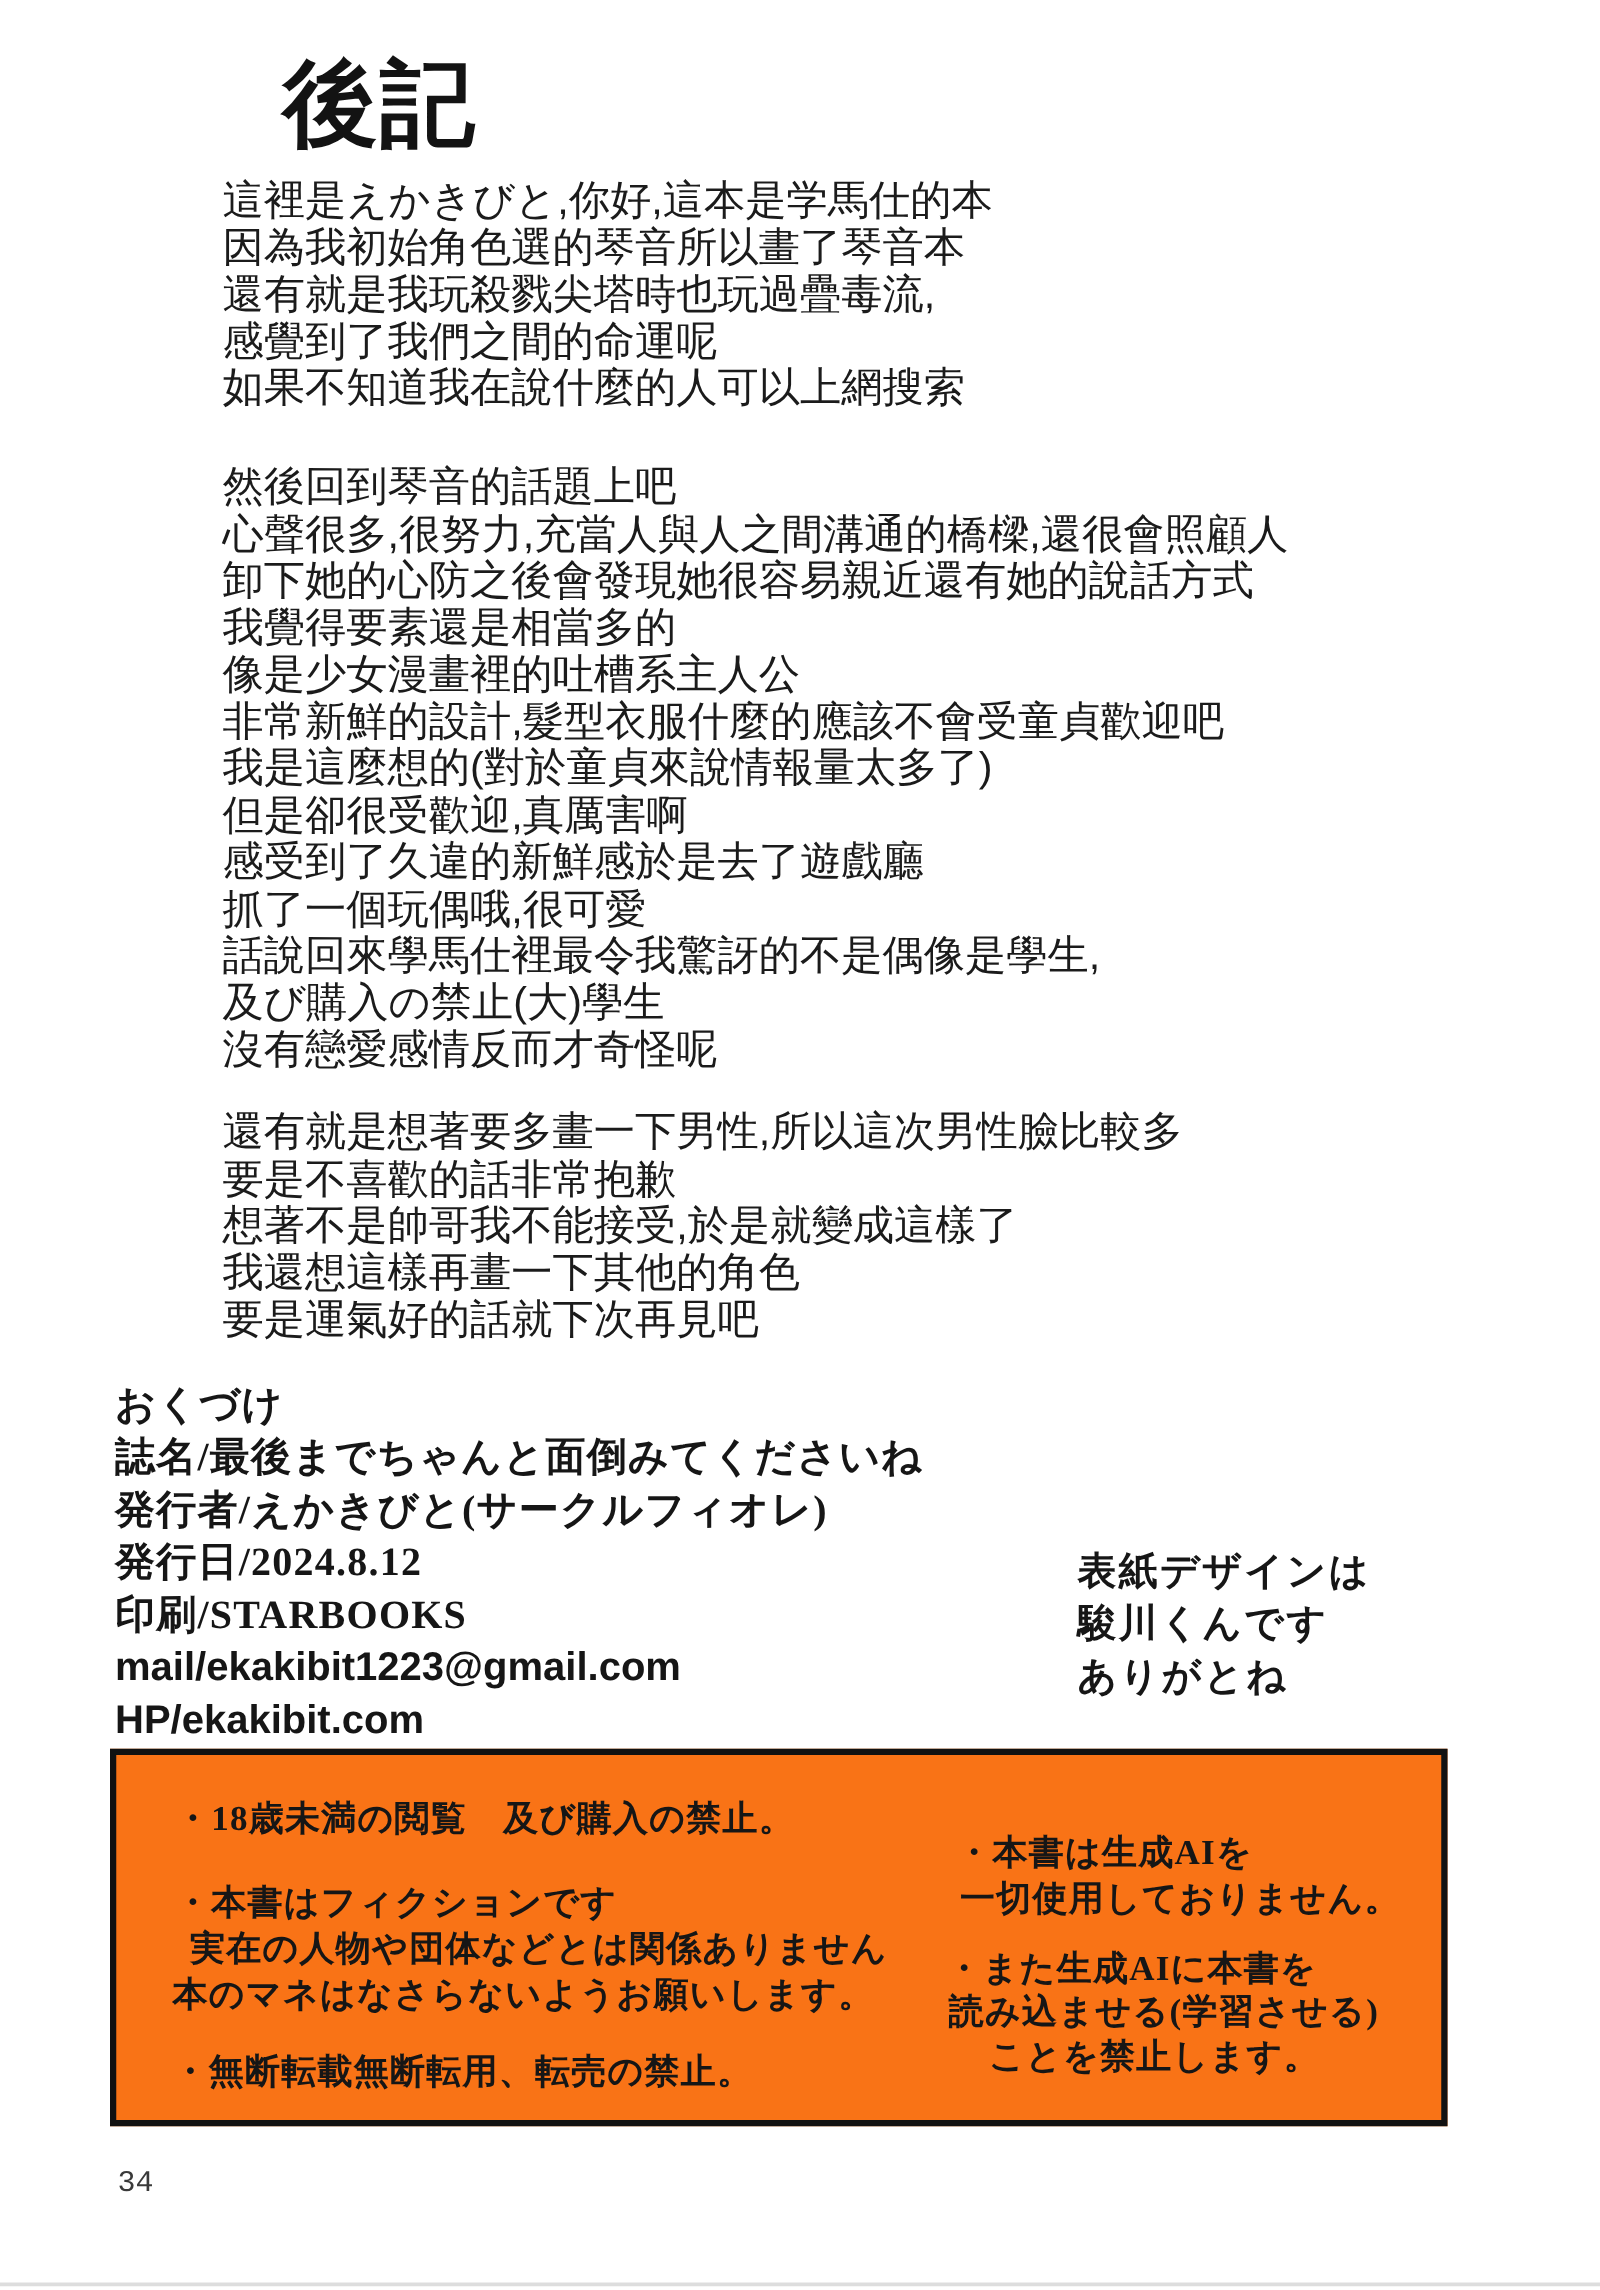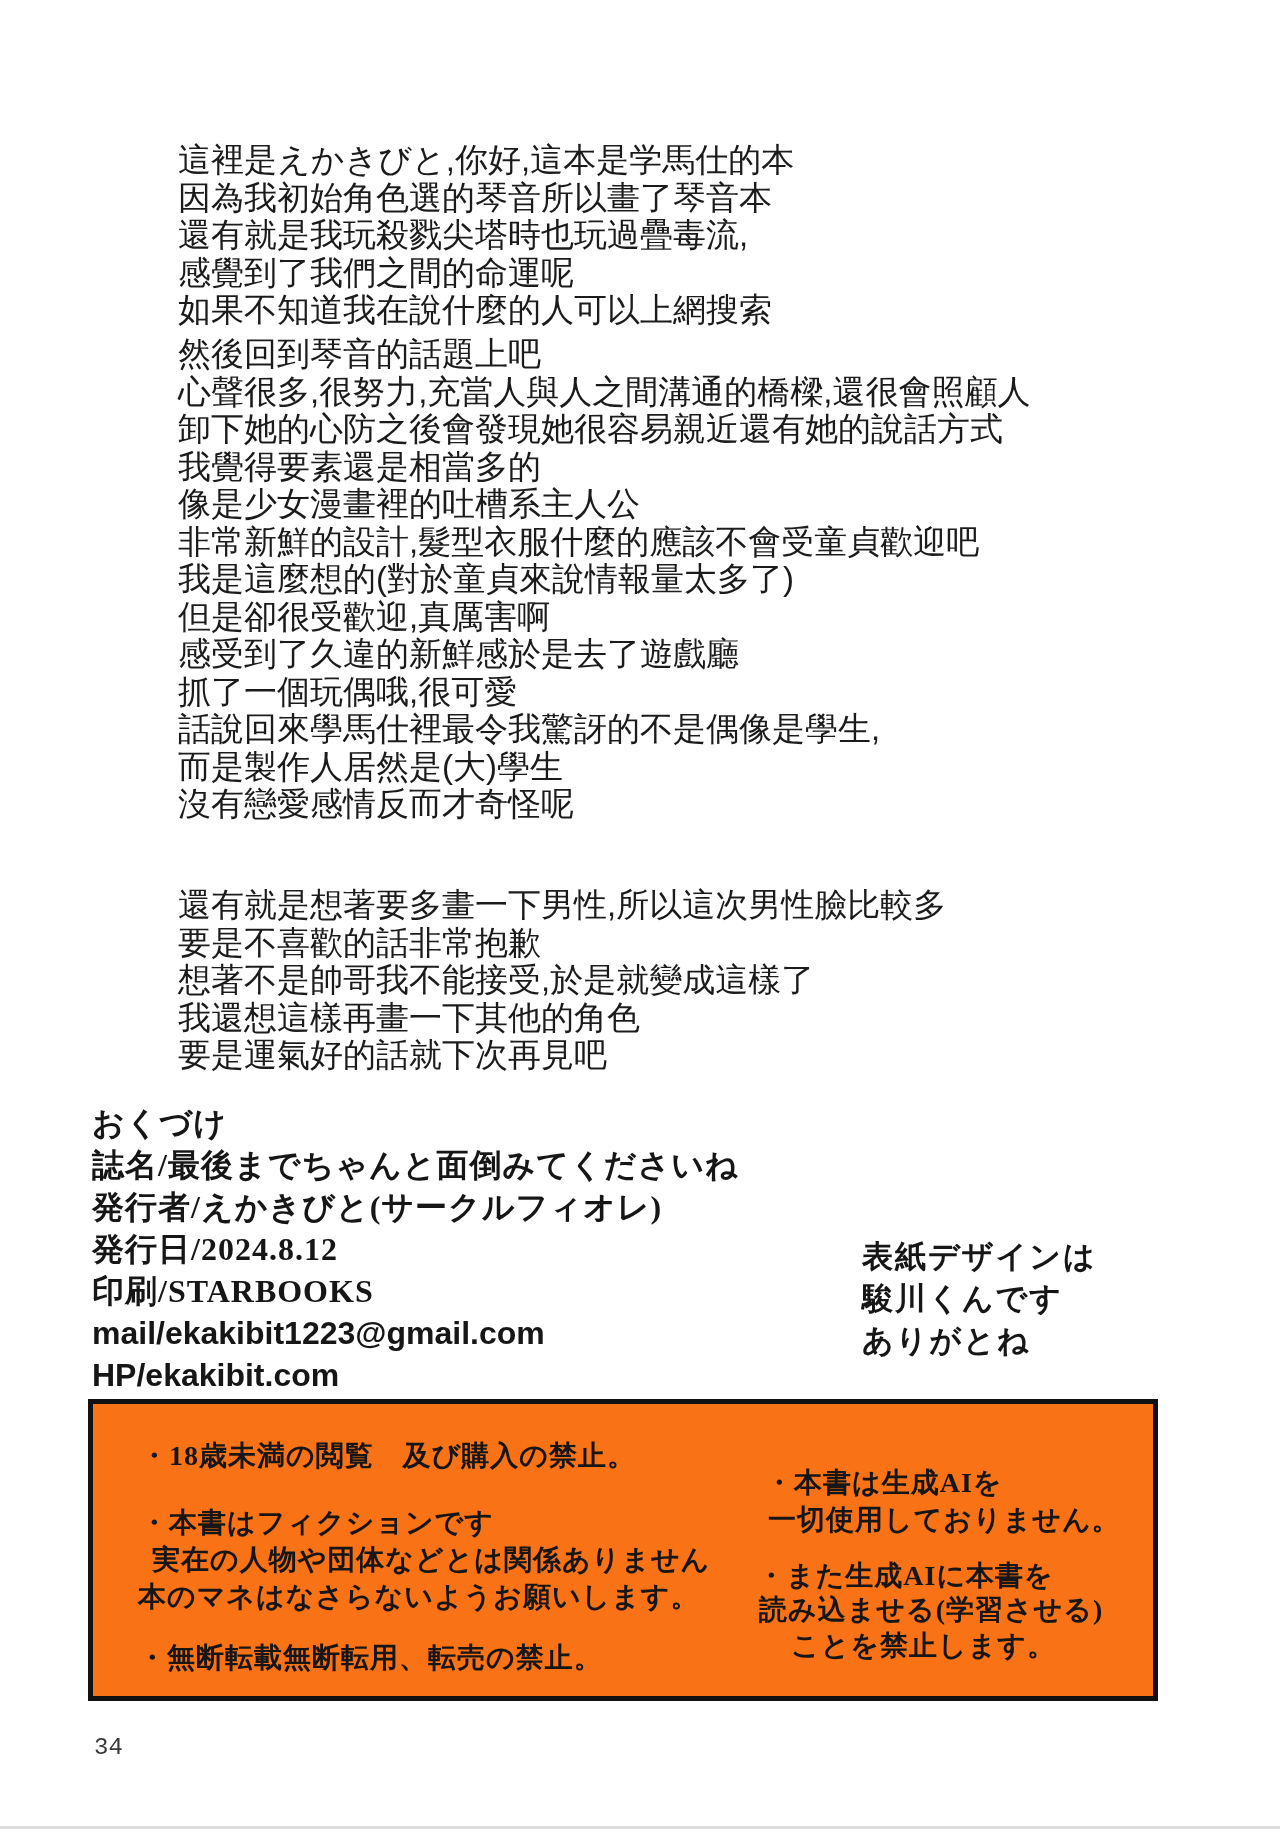--- a/index.html
+++ b/index.html
@@ -19,21 +19,21 @@
   }
   .body-block{
     position:absolute;left:130px;
     font-family:"Liberation Sans","DejaVu Sans",sans-serif;
     font-size:33px;font-weight:500;color:#1b1b1b;
     white-space:nowrap;
     margin-left:48px;
   }
   .body-block .bline{height:37.5px;line-height:37.5px;}
   #para1{top:141px;}
-  #para2{top:335px;}
+  #para2{top:370px;}
   #para3{top:886px;}
 
   .colophon{
     position:absolute;left:92px;top:1102px;
     font-family:"Liberation Serif","DejaVu Serif",serif;
     font-size:32px;font-weight:700;color:#161616;
     white-space:nowrap;
   }
   .colophon .cline{height:42px;line-height:42px;letter-spacing:1px;}
   .colophon .cline.latin{
@@ -70,20 +70,21 @@
   .scan-edge{
     position:absolute;left:0;top:1826px;width:1280px;height:3px;
     background:#cfcfcf;opacity:.7;
   }
 </style>
 </head>
 <body>
 
 <div class="sheet">
 
+  <h1 class="title">後記</h1>
 
   <div class="body-block" id="para1">
     <div class="bline">這裡是えかきびと,你好,這本是学馬仕的本</div>
     <div class="bline">因為我初始角色選的琴音所以畫了琴音本</div>
     <div class="bline">還有就是我玩殺戮尖塔時也玩過疊毒流,</div>
     <div class="bline">感覺到了我們之間的命運呢</div>
     <div class="bline">如果不知道我在說什麼的人可以上網搜索</div>
   </div>
 
   <div class="body-block" id="para2">
@@ -91,21 +92,21 @@
     <div class="bline">心聲很多,很努力,充當人與人之間溝通的橋樑,還很會照顧人</div>
     <div class="bline">卸下她的心防之後會發現她很容易親近還有她的說話方式</div>
     <div class="bline">我覺得要素還是相當多的</div>
     <div class="bline">像是少女漫畫裡的吐槽系主人公</div>
     <div class="bline">非常新鮮的設計,髮型衣服什麼的應該不會受童貞歡迎吧</div>
     <div class="bline">我是這麼想的(對於童貞來說情報量太多了)</div>
     <div class="bline">但是卻很受歡迎,真厲害啊</div>
     <div class="bline">感受到了久違的新鮮感於是去了遊戲廳</div>
     <div class="bline">抓了一個玩偶哦,很可愛</div>
     <div class="bline">話說回來學馬仕裡最令我驚訝的不是偶像是學生,</div>
-    <div class="bline">而是製作人居然是(大)學生</div>
+    <div class="bline">及び購入の禁止(大)學生</div>
     <div class="bline">沒有戀愛感情反而才奇怪呢</div>
   </div>
 
   <div class="body-block" id="para3">
     <div class="bline">還有就是想著要多畫一下男性,所以這次男性臉比較多</div>
     <div class="bline">要是不喜歡的話非常抱歉</div>
     <div class="bline">想著不是帥哥我不能接受,於是就變成這樣了</div>
     <div class="bline">我還想這樣再畫一下其他的角色</div>
     <div class="bline">要是運氣好的話就下次再見吧</div>
   </div>

